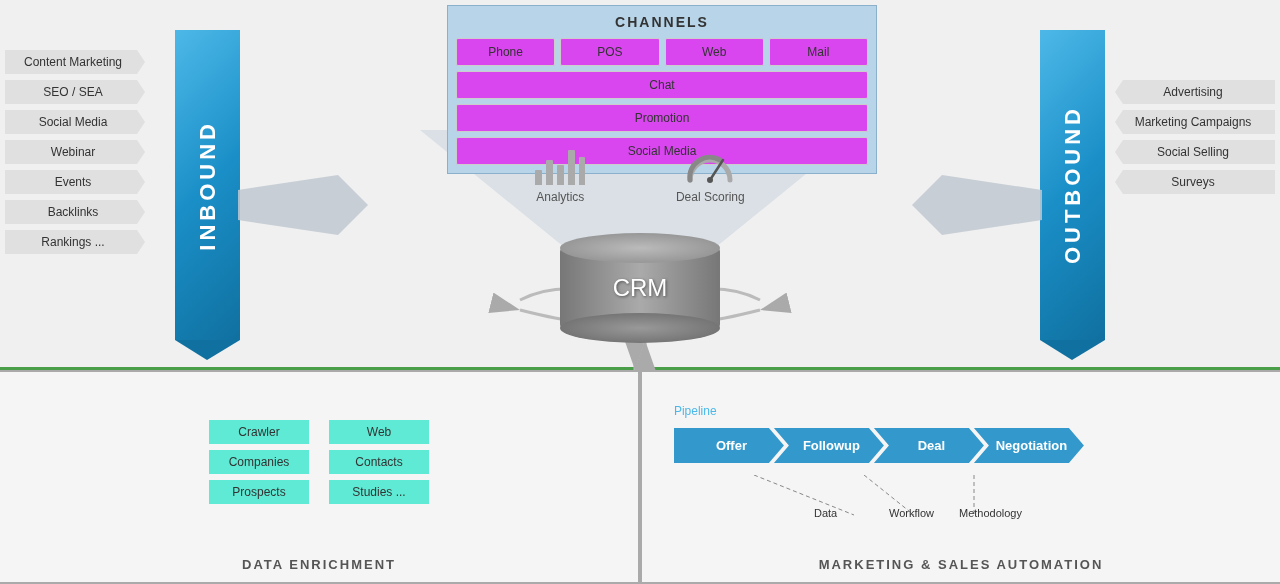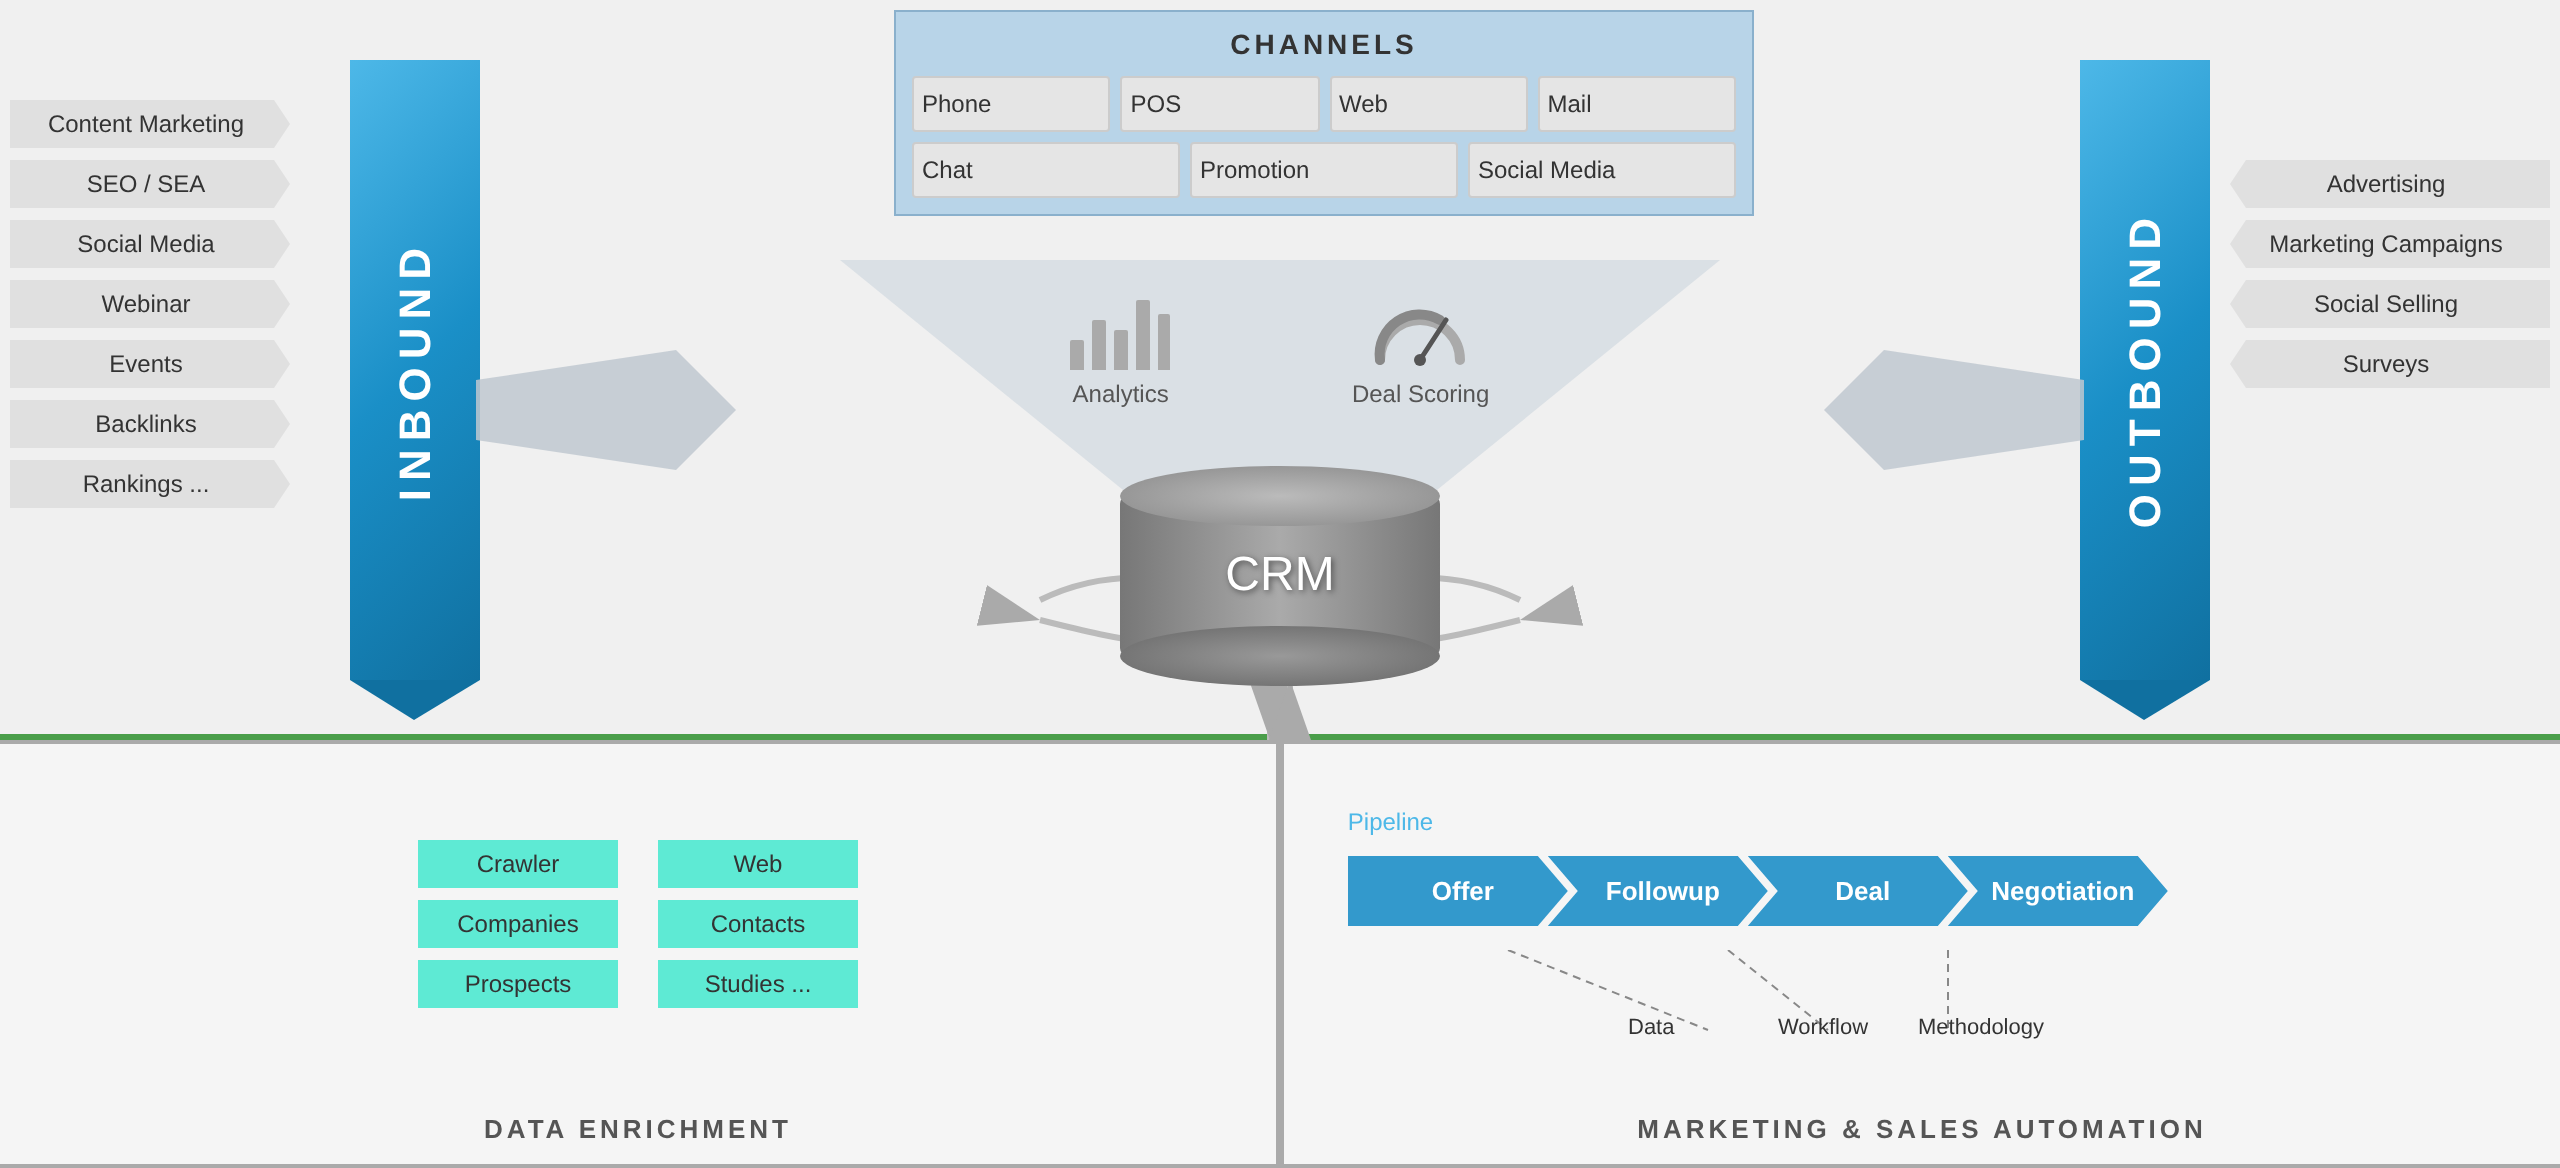--- a/index.html
+++ b/index.html
@@ -200,28 +200,29 @@
 
     .channels-grid {
       display: grid;
       grid-template-columns: repeat(4, 1fr);
       gap: 5px;
       margin-bottom: 5px;
     }
 
     .channels-grid-row2 {
       display: grid;
-      grid-template-columns: repeat(3, 1fr);
+      grid-template-columns: repeat(1, 1fr);
       gap: 5px;
     }
 
     .channel-btn {
-      background: #e5e5e5;
+      background: #d946ef;
       border: 1px solid #ccc;
       padding: 6px 4px;
+      text-align: center;
       font-size: 12px;
       color: #333;
       border-radius: 2px;
     }
 
     
     .analytics-area {
       position: absolute;
       top: 145px;
       left: 50%;

